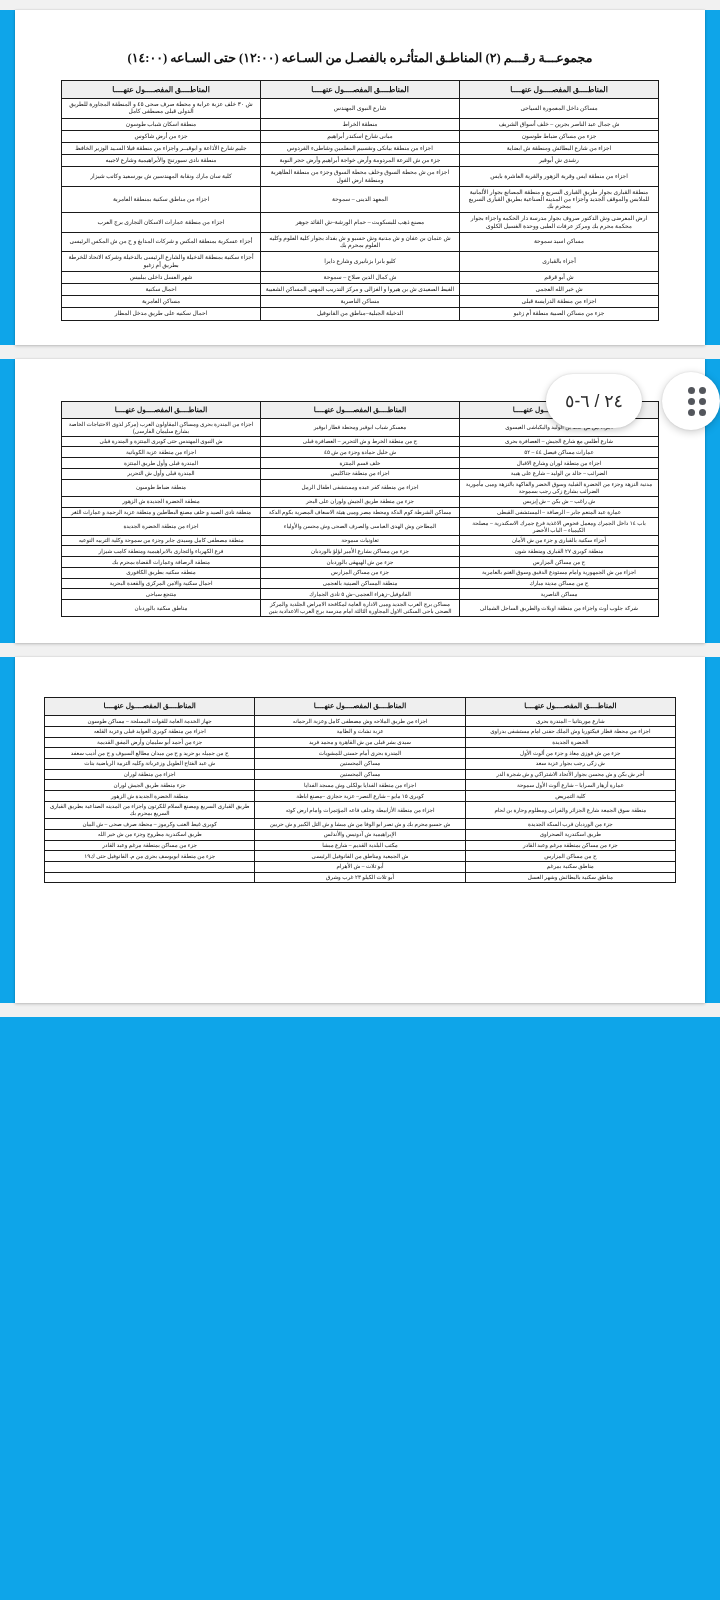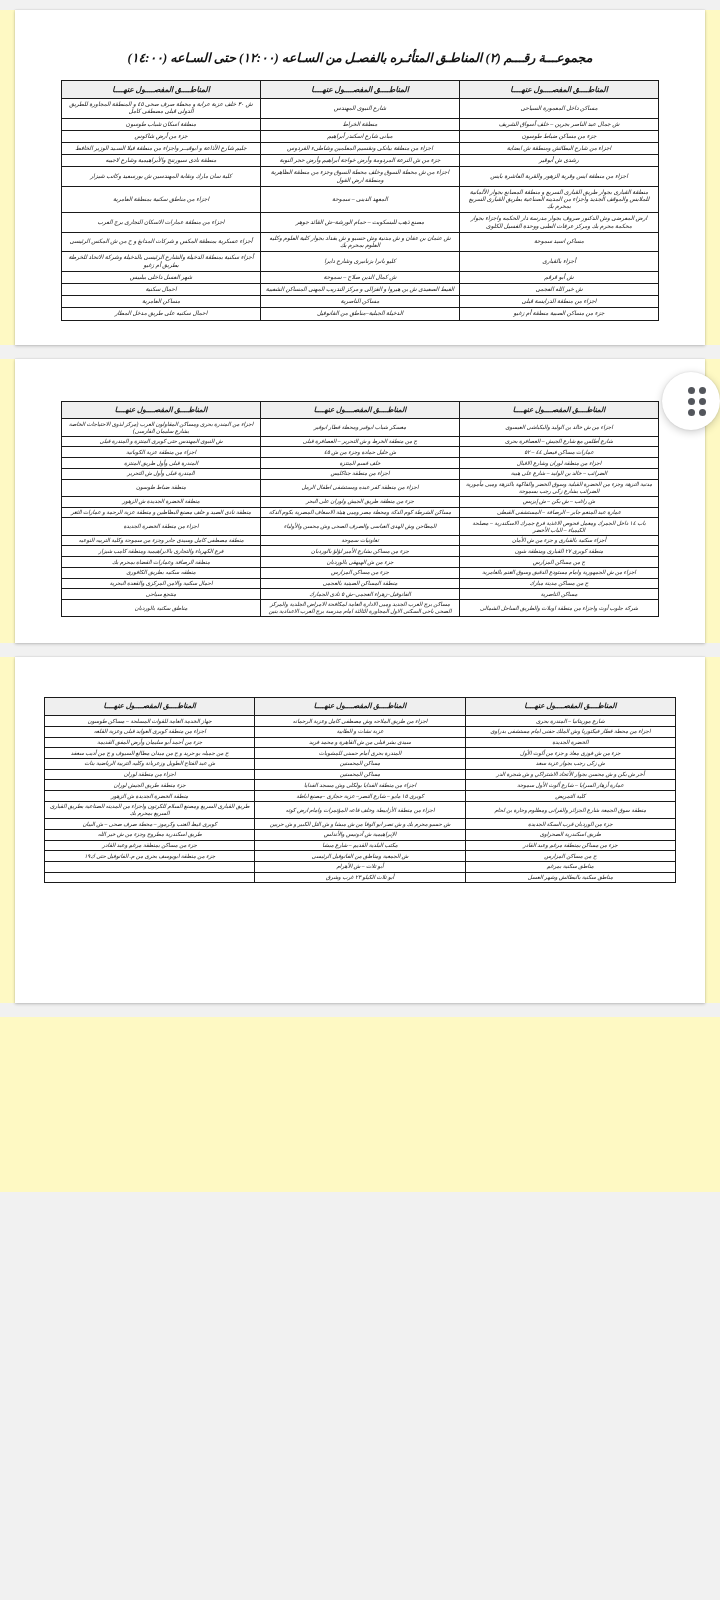--- a/index.html
+++ b/index.html
@@ -8,24 +8,23 @@
     padding: 0;
     background: #f1f1f1;
     width: 720px;
     height: 1600px;
     overflow: hidden;
     font-family: "Liberation Serif", "DejaVu Serif", serif;
   }
   #viewer {
     position: relative;
     width: 720px;
-    height: 1192px;
-    background: #fef9c3;
+    height: 1600px;
+    background: #0ea5e9;
     overflow: hidden;
-    font-style: italic;
   }
   .page {
     position: relative;
     background: #ffffff;
     width: 690px;
     margin: 0 auto;
     box-shadow: 0 1px 3px rgba(0,0,0,0.22), 0 0 1px rgba(0,0,0,0.18);
     box-sizing: border-box;
     overflow: hidden;
   }
@@ -416,20 +415,21 @@
             <td>مناطق سكنية بالبطائش وشهر العسل</td>
             <td>أبو تلات الكيلو ٢٣ غرب وشرق</td>
             <td></td>
           </tr>
       </tbody>
     </table>
   </div>
 
   <div class="page-gap"></div>
 
+  <div id="page-pill">٢٤ / ٦-٥</div>
 
   <div id="fab-handle">
     <span class="dots">
       <i></i>
         <i></i>
         <i></i>
         <i></i>
         <i></i>
         <i></i>
     </span>

